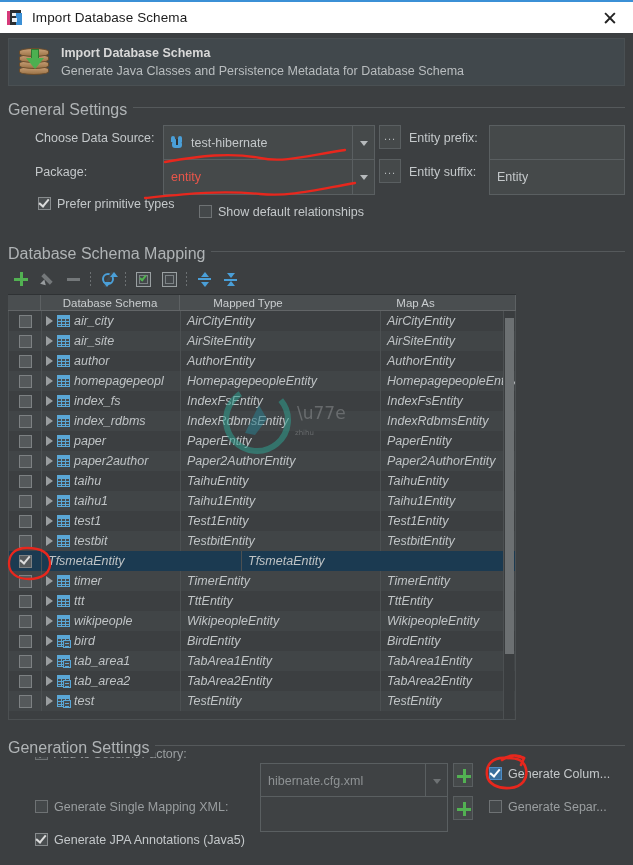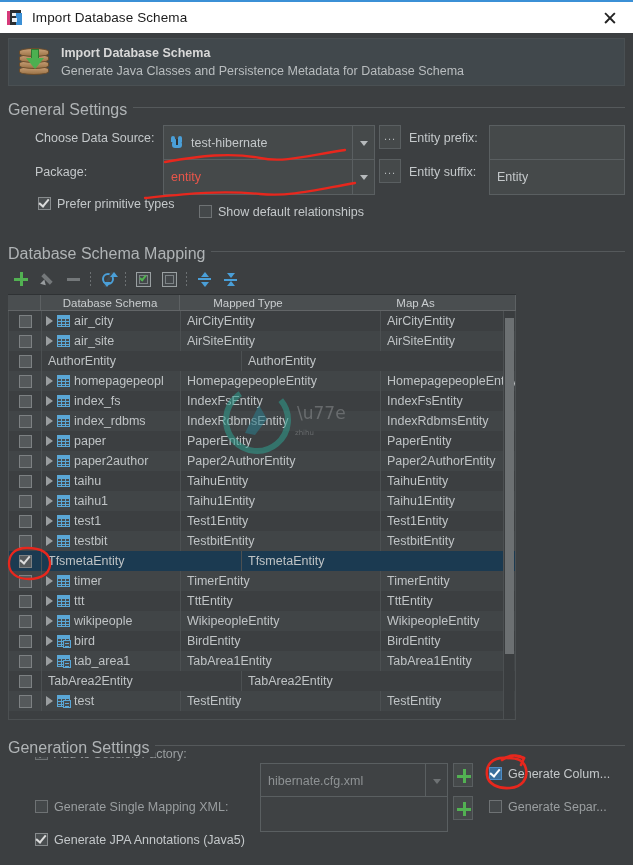--- a/index.html
+++ b/index.html
@@ -146,21 +146,21 @@
 
   
   .tblwrap { position:absolute; left:8px; top:294px; width:508px; height:427px; background:#3c3f41; }
   .tbl-head { display:flex; height:17px; background:#4a4e50; border-bottom:1px solid #ffffff22;
               border-top:1px solid #2f3234; }
   .tbl-head .th { font-size:11.5px; color:#c9cdcf; display:flex; align-items:center; justify-content:center;
                   border-right:1px solid #5d6163; height:100%; }
   .th.c0 { width:33px; } .th.c1 { width:139px; } .th.c2 { width:200px; } .th.c3 { flex:1; border-right:none;}
   .tbl-body { position:relative; height:409px; overflow:hidden; background:#3c3f41;
               border-left:1px solid #4c5052; border-right:1px solid #4c5052; border-bottom:1px solid #4c5052; }
-  .trow { display:flex; height:20px; align-items:center; }
+  .trow { display:flex; height:20px; align-items:center;font-style:italic; }
   .trow.alt { background:#414547; }
   .trow.sel { background:#1b3a51; }
   .cell { height:100%; display:flex; align-items:center; font-size:12.5px; color:#bfc3c5; overflow:hidden; white-space:nowrap; }
   .cell.c0 { width:33px; justify-content:center; border-right:1px solid #4c5052; }
   .cell.c1 { width:139px; padding-left:4px; gap:4px; border-right:1px solid #4c5052; }
   .cell.c2 { width:200px; padding-left:6px; border-right:1px solid #4c5052; }
   .cell.c3 { flex:1; padding-left:6px; }
   .rowcbx { width:13px; height:13px; border:1px solid #7d8183; background:#55595b; position:relative; }
   .rowcbx.on { background:#55595b; }
   .rowcbx .rt { position:absolute; left:2px; top:-2px; width:6px; height:10px;
@@ -362,20 +362,32 @@
           </span>
           <span>air_site</span>
         </div>
         <div class="cell c2">AirSiteEntity</div>
         <div class="cell c3">AirSiteEntity</div>
       </div>
       <div class="trow">
         <div class="cell c0">
           <span class="rowcbx"></span>
         </div>
+        <div class="cell c1">
+          <span class="tri"></span>
+          <span class="tbl-icon">
+            <span class="grid"></span>
+            <span class="gtop"></span>
+            <span class="gh1"></span>
+            <span class="gh2"></span>
+            <span class="gv1"></span>
+            <span class="gv2"></span>
+          </span>
+          <span>author</span>
+        </div>
         <div class="cell c2">AuthorEntity</div>
         <div class="cell c3">AuthorEntity</div>
       </div>
       <div class="trow alt">
         <div class="cell c0">
           <span class="rowcbx"></span>
         </div>
         <div class="cell c1">
           <span class="tri"></span>
           <span class="tbl-icon">
@@ -645,20 +657,33 @@
             <span class="badge"></span>
           </span>
           <span>tab_area1</span>
         </div>
         <div class="cell c2">TabArea1Entity</div>
         <div class="cell c3">TabArea1Entity</div>
       </div>
       <div class="trow">
         <div class="cell c0">
           <span class="rowcbx"></span>
+        </div>
+        <div class="cell c1">
+          <span class="tri"></span>
+          <span class="tbl-icon view">
+            <span class="grid"></span>
+            <span class="gtop"></span>
+            <span class="gh1"></span>
+            <span class="gh2"></span>
+            <span class="gv1"></span>
+            <span class="gv2"></span>
+            <span class="badge"></span>
+          </span>
+          <span>tab_area2</span>
         </div>
         <div class="cell c2">TabArea2Entity</div>
         <div class="cell c3">TabArea2Entity</div>
       </div>
       <div class="trow alt">
         <div class="cell c0">
           <span class="rowcbx"></span>
         </div>
         <div class="cell c1">
           <span class="tri"></span>

